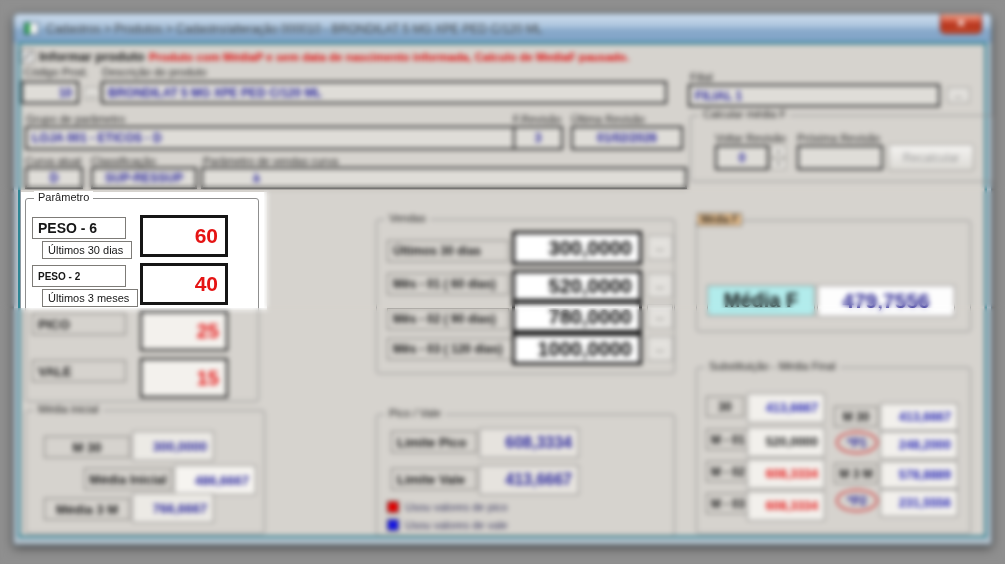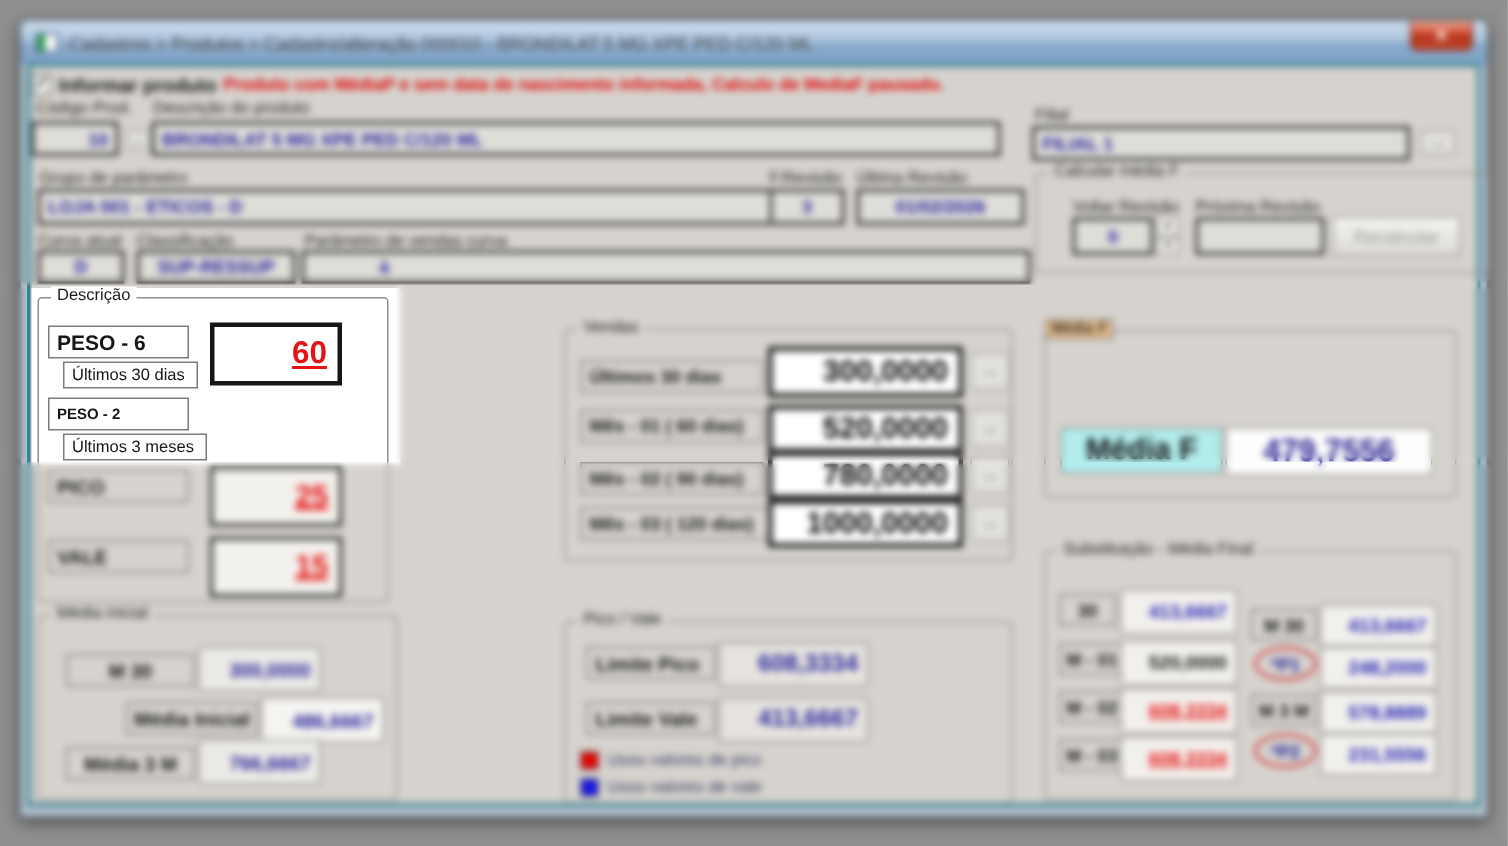--- a/index.html
+++ b/index.html
@@ -38,21 +38,21 @@
   .group-title { position:absolute; top:-8px; left:8px; background:#d6d3ce; padding:0 4px;
                  font-size:11px; color:#1c1c1c; white-space:nowrap; }
   .boxlbl { position:absolute; border:1px solid #7d7b77; background:transparent; color:#161616;
             font-weight:bold; font-size:13px; display:flex; align-items:center; padding:0 5px;
             white-space:nowrap; }
   .bigval { position:absolute; border:3px solid #161616; background:#fff; font-weight:bold;
             display:flex; align-items:center; justify-content:flex-end; padding:0 7px; }
   .flatval { position:absolute; border:1px solid #8a8886; background:#eceae5; color:#27249c;
              font-weight:bold; font-size:13px; display:flex; align-items:center;
              justify-content:flex-end; padding:0 6px; }
-  .c-red  { color:#e51414 !important;text-decoration:underline; }
+  .c-red  { color:#e51414 !important; }
   .c-blue { color:#2424b4 !important; }
   .c-black{ color:#161616 !important; }
   .ellipse { position:absolute; border:2px solid #d34848; border-radius:50%; color:#27249c;
              font-weight:bold; font-size:12px; display:flex; align-items:center; justify-content:center; }
   .legend-sq { position:absolute; width:12px; height:12px; border:1px solid #555; }
   .legend-tx { position:absolute; font-size:11px; color:#34345c; white-space:nowrap; }
 
   
   .chk { position:absolute; left:0px; top:5px; width:13px; height:13px; background:#fdfdfd;
          border:1px solid #4a4a4a; font-size:11px; line-height:11px; text-align:center; color:#111;
@@ -140,26 +140,27 @@
         <div class="spin" style="left:80px; top:29px; height:25px;">
           <span>▲</span>
           <span>▼</span>
         </div>
         <div class="lbl" style="left:106px; top:16px;">Próxima Revisão</div>
         <div class="ebox" style="left:106px; top:29px; width:86px; height:25px;"></div>
         <div class="btn disabled" style="left:197px; top:28px; width:86px; height:27px;">Recalcular</div>
       </div>
 
       <div class="group" style="left:4px; top:153px; width:234px; height:204px;">
-        <span class="group-title param-caption">Descrição</span>
+        <span class="group-title param-caption">Parâmetro</span>
         <div class="boxlbl" style="left:6px; top:18px; width:94px; height:22px; font-size:14px;">PESO - 6</div>
         <div class="boxlbl" style="left:16px; top:42px; width:90px; height:18px; font-weight:normal; font-size:11px;">Últimos 30 dias</div>
         <div class="bigval c-red" style="left:114px; top:16px; width:88px; height:42px; font-size:21px;">60</div>
         <div class="boxlbl" style="left:6px; top:66px; width:94px; height:22px; font-size:10px;">PESO - 2</div>
         <div class="boxlbl" style="left:16px; top:90px; width:96px; height:18px; font-weight:normal; font-size:11px;text-align:center;">Últimos 3 meses</div>
+        <div class="bigval c-red" style="left:114px; top:64px; width:88px; height:42px; font-size:21px;">40</div>
         <div class="boxlbl" style="left:6px; top:114px; width:94px; height:22px;">PICO</div>
         <div class="bigval c-red" style="left:114px; top:112px; width:88px; height:40px; font-size:20px; background:#f3f1ed; border-width:2px;">25</div>
         <div class="boxlbl" style="left:6px; top:161px; width:94px; height:22px;">VALE</div>
         <div class="bigval c-red" style="left:114px; top:159px; width:88px; height:40px; font-size:20px; background:#f3f1ed; border-width:2px;">15</div>
       </div>
 
       <div class="group" style="left:4px; top:365px; width:240px; height:124px;">
         <span class="group-title">Média inicial</span>
         <div class="boxlbl center" style="left:18px; top:25px; width:86px; height:22px;">M 30</div>
         <div class="flatval" style="left:106px; top:20px; width:82px; height:30px;">300,0000</div>

